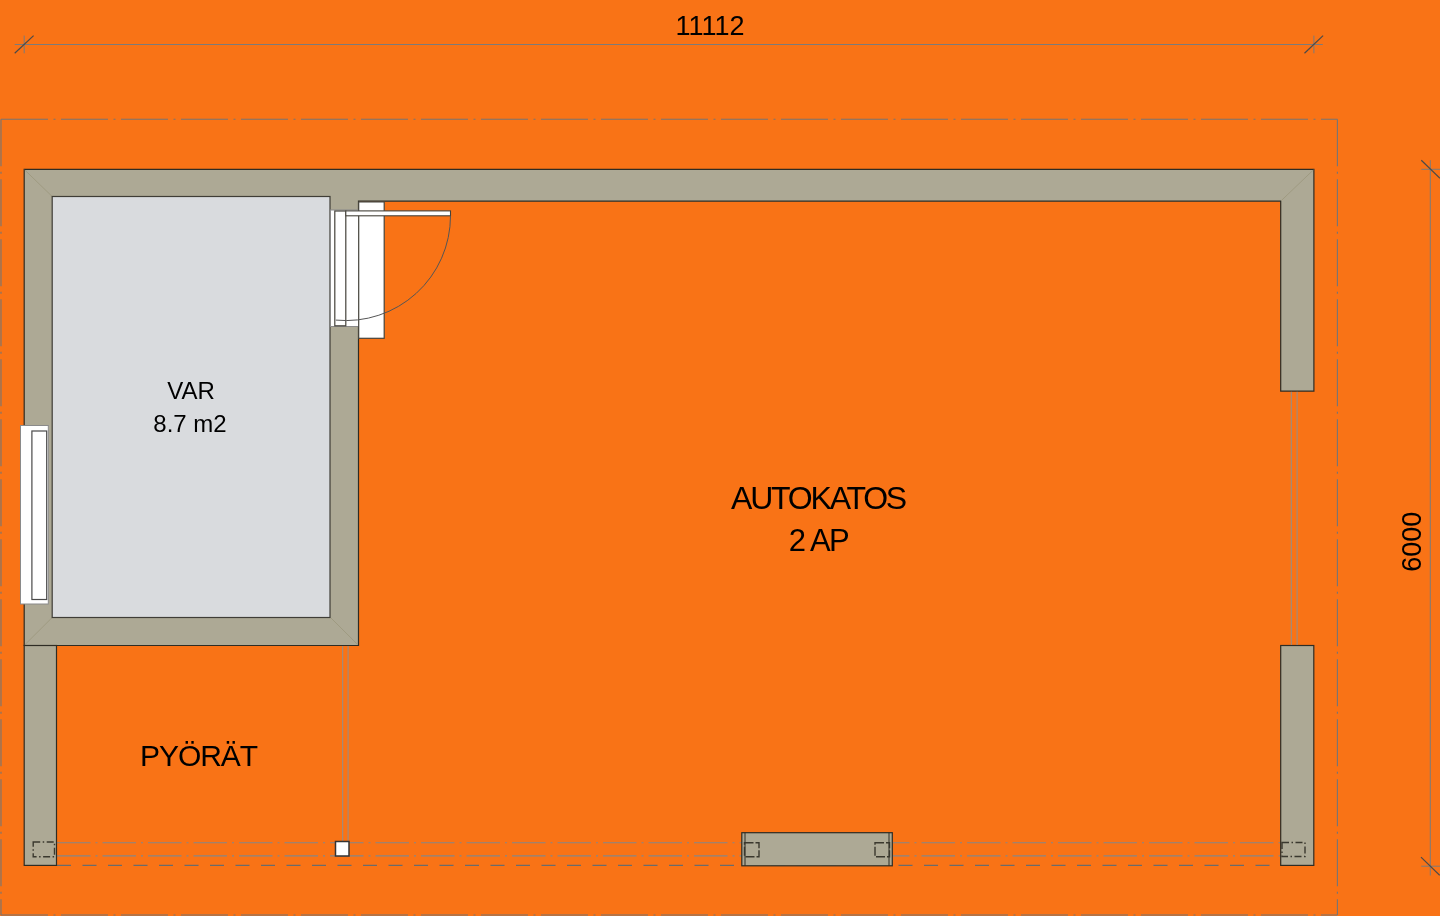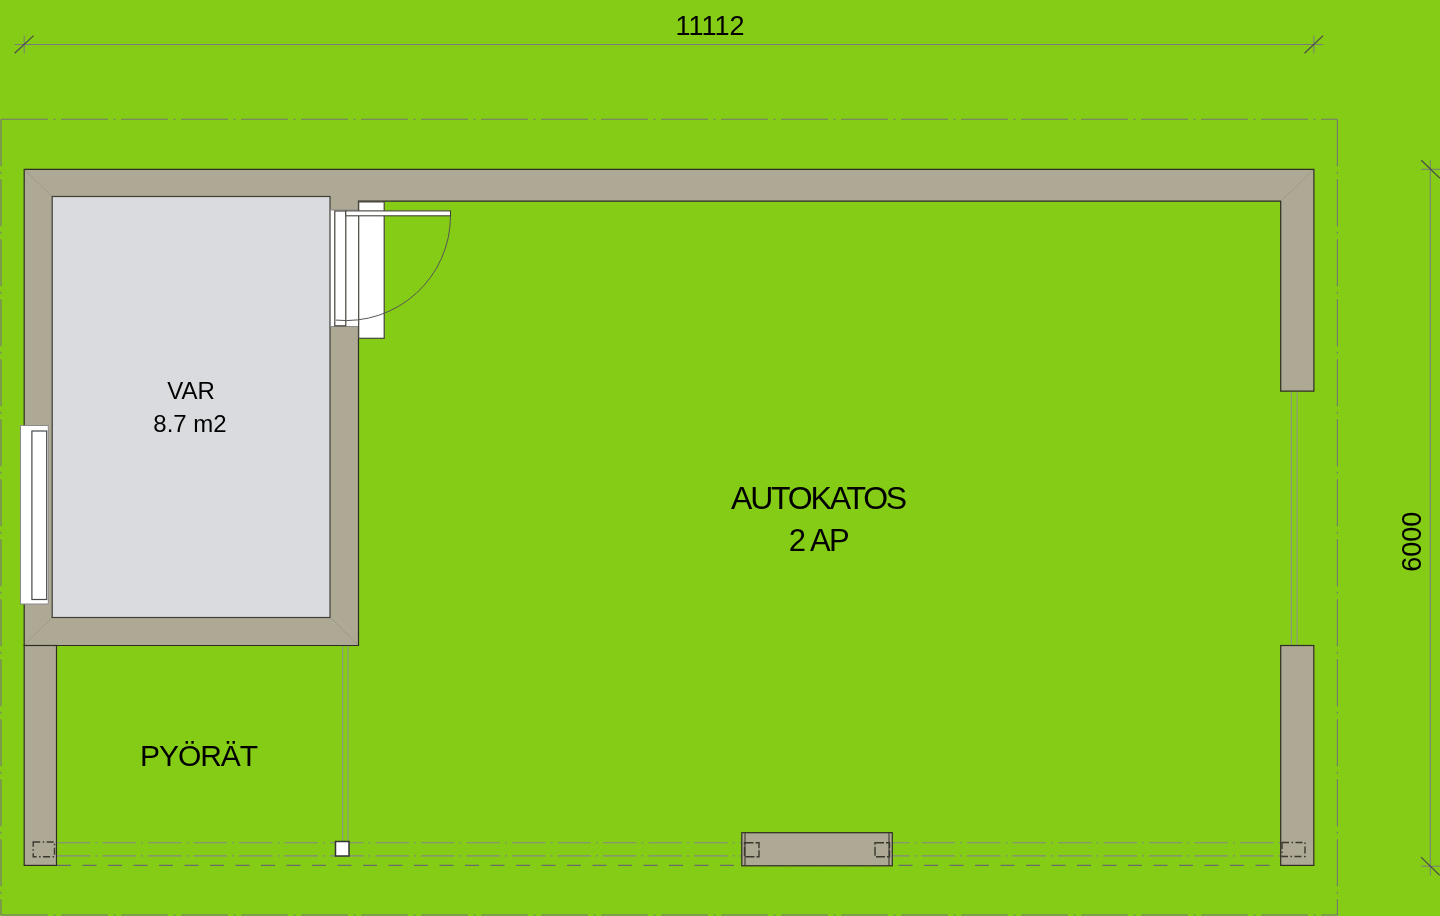--- a/index.html
+++ b/index.html
@@ -1,16 +1,16 @@
 <!DOCTYPE html>
 <html><head>
 <meta charset="utf-8">
 <style>
 html,body{margin:0;padding:0;background:#ffffff;}
-#page{position:relative;width:1440px;height:916px;background:#84cc16;overflow:hidden;
+#page{position:relative;width:1440px;height:916px;background:#f97316;overflow:hidden;
 font-family:"Liberation Sans", sans-serif;}
 svg{position:absolute;left:0;top:0;}
 text{font-family:"Liberation Sans", sans-serif;fill:#000000;}
 </style>
 </head>
 <body>
 <div id="page">
 <svg width="1440" height="916" viewBox="0 0 1440 916">
 
 <g>

